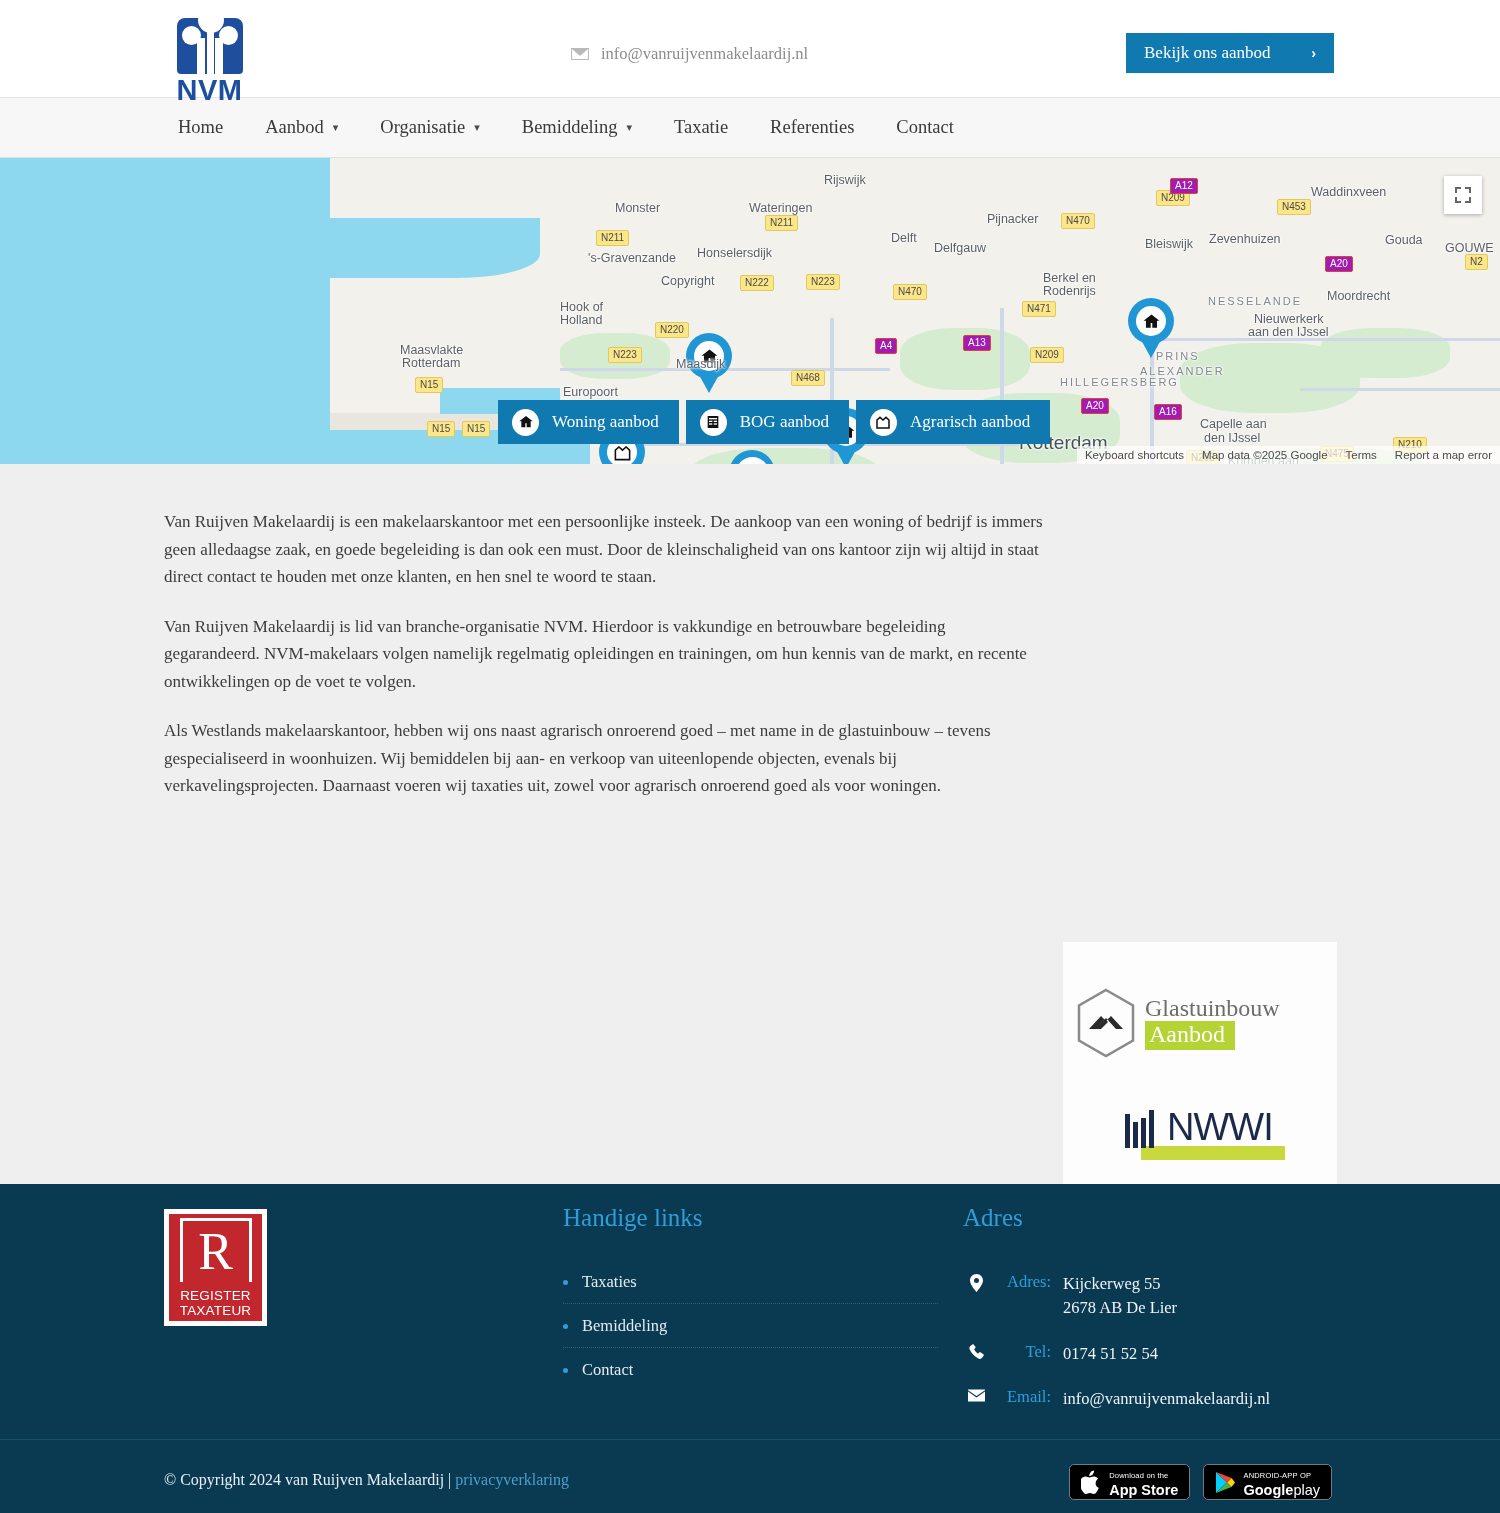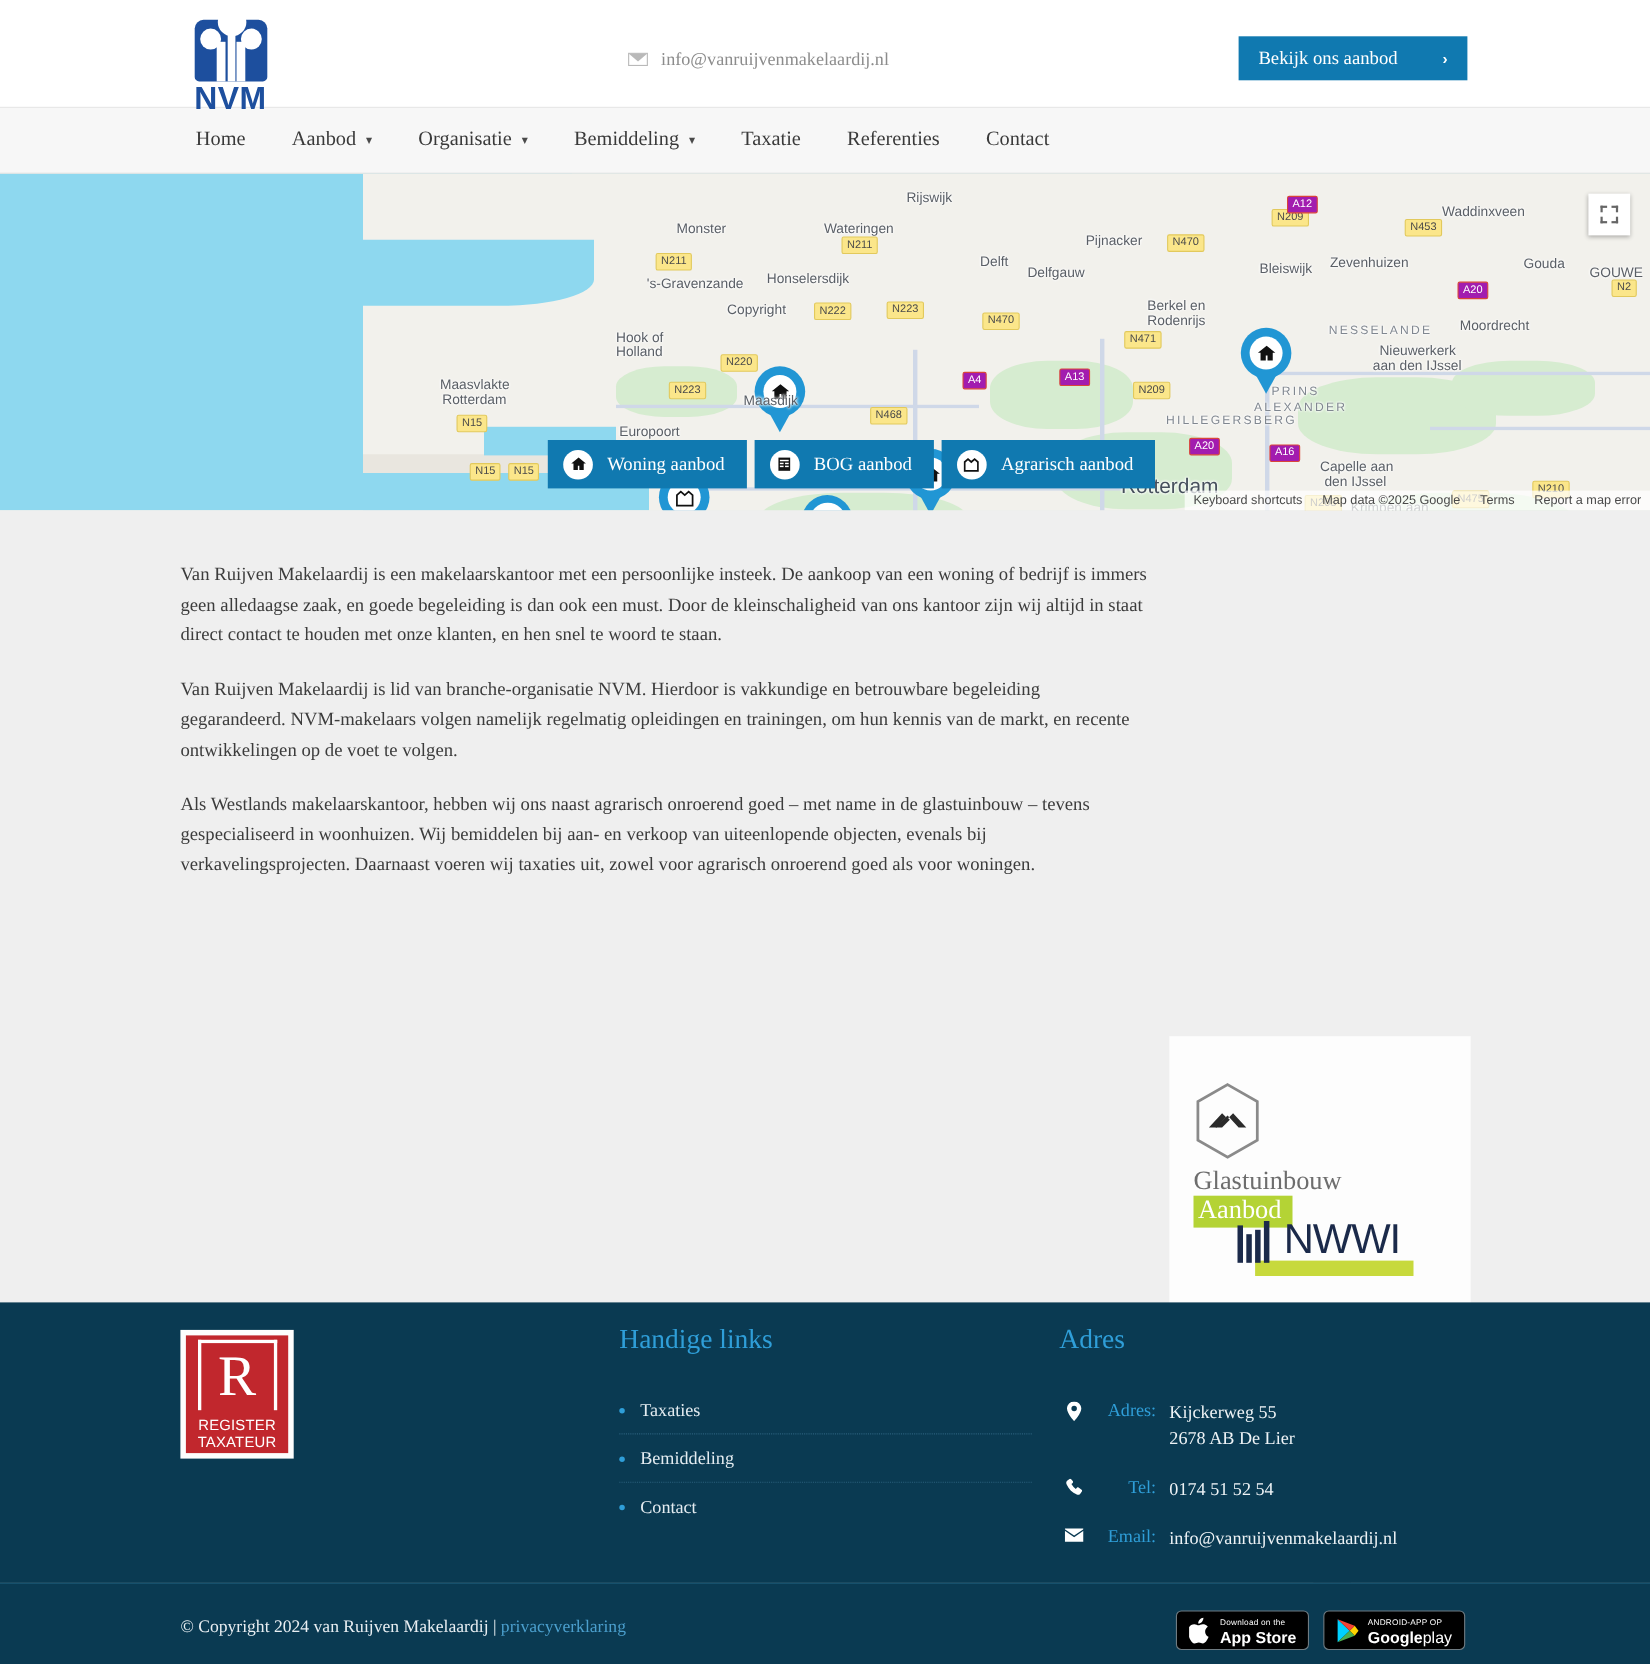--- a/index.html
+++ b/index.html
@@ -317,23 +317,23 @@
     text-align: left;
   }
 
   .side-card {
     position: absolute;
     left: 1063px; top: 478px;
     width: 274px; height: 427px;
     background: #fdfdfd;
   }
   .logo-glas {
-    position: absolute; left: 22px; top: 42px;
+    position: absolute; left: 12px; top: 42px;
     width: 240px; height: 78px;
-    display: flex; align-items: flex-start; gap: 8px; flex-direction: column;
+    display: flex; align-items: center; gap: 8px;
   }
   .hexbox {
     width: 62px; height: 70px;
     position: relative;
     flex: none;
   }
   .glas-text { position: relative; }
   .glas-text .l1 {
     font-family: "Liberation Serif", serif;
     font-size: 24px;

